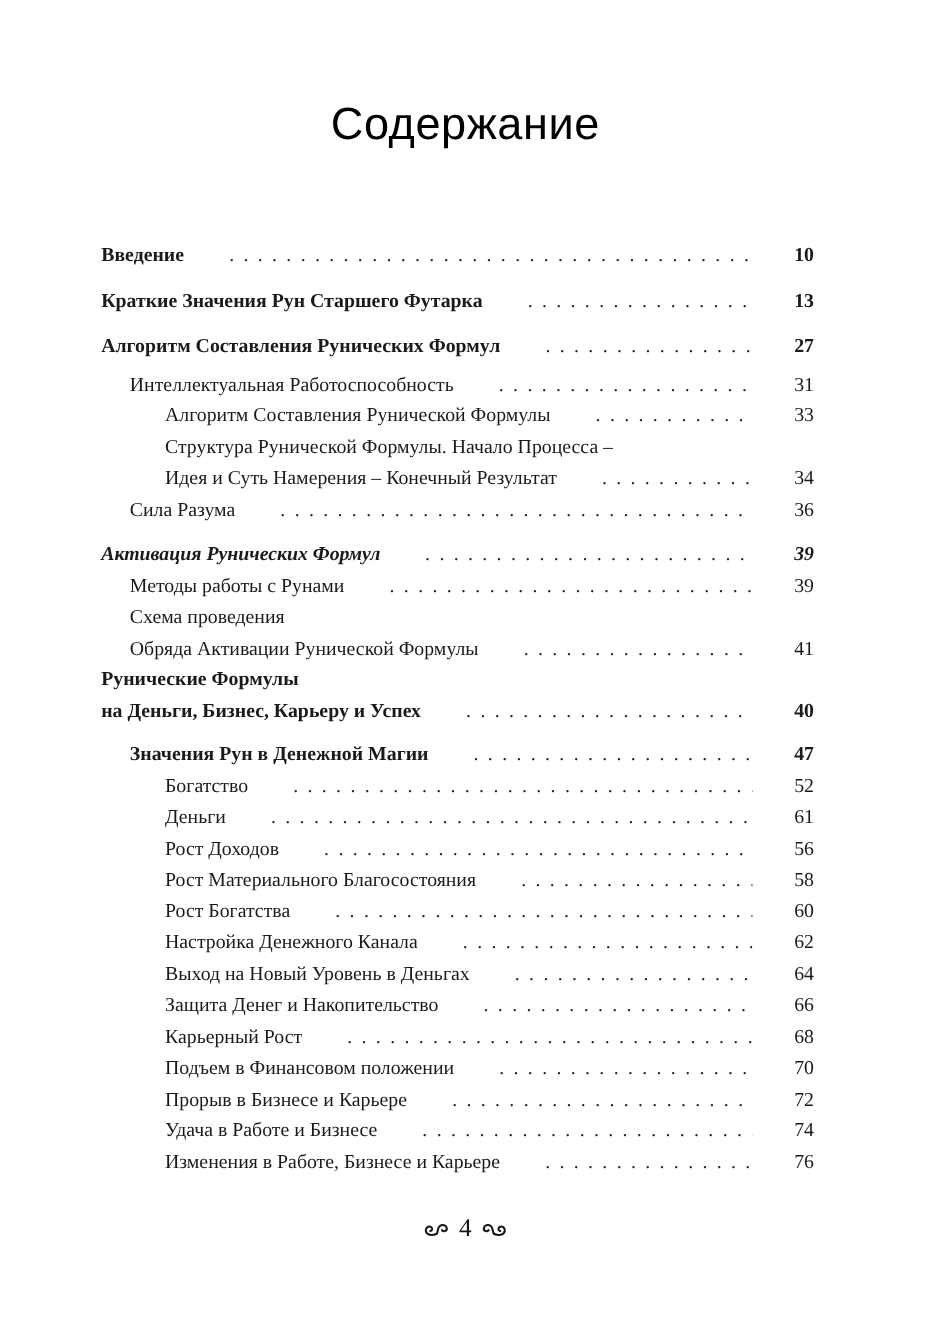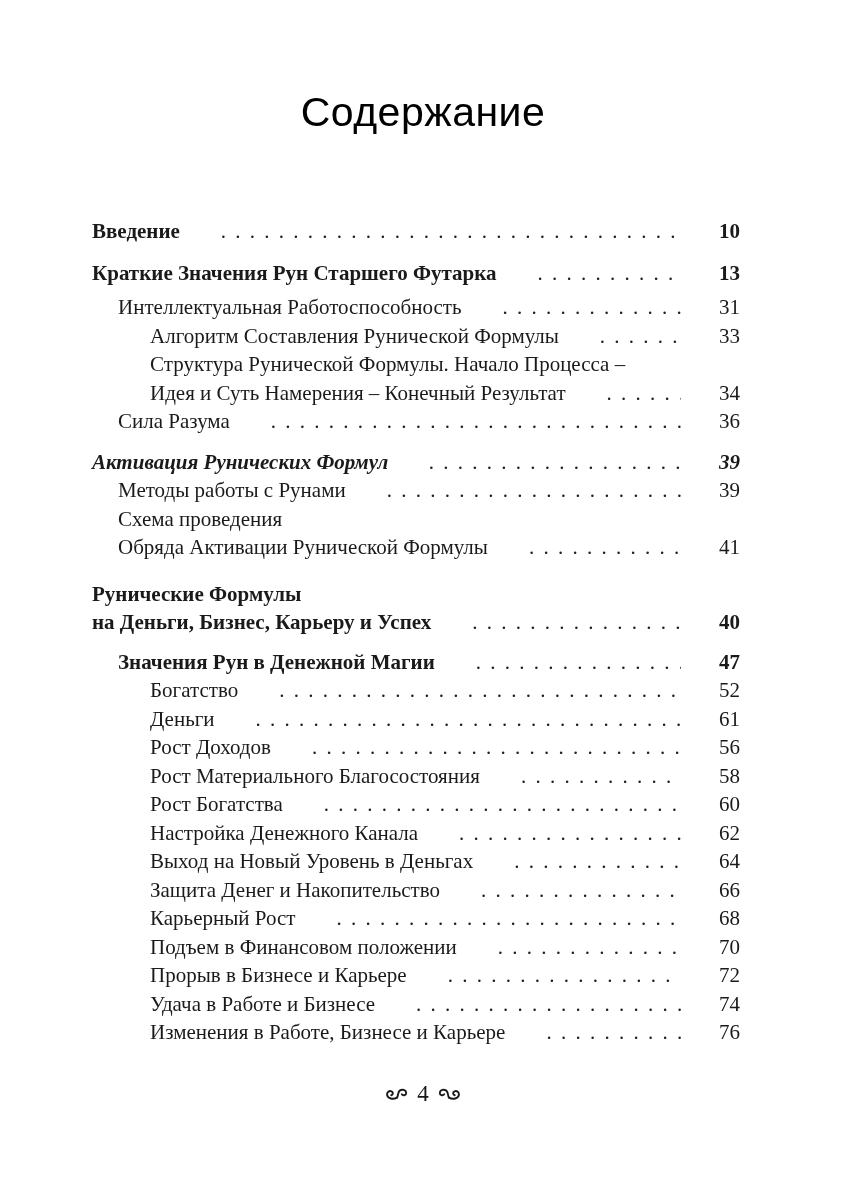--- a/index.html
+++ b/index.html
@@ -19,33 +19,33 @@
     letter-spacing:0.5px;
     color:#000000;
     line-height:1.2;
   }
   .toc{
     margin:80px 106px 0 92px; 
   }
   .row{
     display:flex;
     align-items:baseline;
-    font-size:21px;
+    font-size:18px;
     line-height:28.5px;
     white-space:nowrap;
     gap:34px;
   }
   .lvl1{padding-left:26px;}
   .lvl2{padding-left:58px;justify-content:space-between;}
   .b{font-weight:bold;}
   .mt6{margin-top:6px;}
   .mt11{margin-top:11px;}
   .mt12{margin-top:12px;font-style:italic;}
   .mt13{margin-top:13px;}
-  .mt14{margin-top:18px;}
+  .mt14{margin-top:0;}
   .label{flex:none;}
   .leader{
     flex:1 1 auto;
     overflow:hidden;
     white-space:nowrap;
     margin:0 4px 0 7px;
     font-weight:normal;
     letter-spacing:2px;
     color:#222222;
   }
@@ -80,20 +80,25 @@
         <span class="leader"></span>
         <span class="page-num">10</span>
       </div>
 
     <div class="row lvl0 b mt13">
         <span class="label">Краткие Значения Рун Старшего Футарка</span>
         <span class="leader"></span>
         <span class="page-num">13</span>
       </div>
 
+    <div class="row lvl0 b mt13">
+        <span class="label">Алгоритм Составления Рунических Формул</span>
+        <span class="leader"></span>
+        <span class="page-num">27</span>
+      </div>
 
     <div class="row lvl1 mt6">
         <span class="label">Интеллектуальная Работоспособность</span>
         <span class="leader"></span>
         <span class="page-num">31</span>
       </div>
 
     <div class="row lvl2">
         <span class="label">Алгоритм Составления Рунической Формулы</span>
         <span class="leader"></span>

